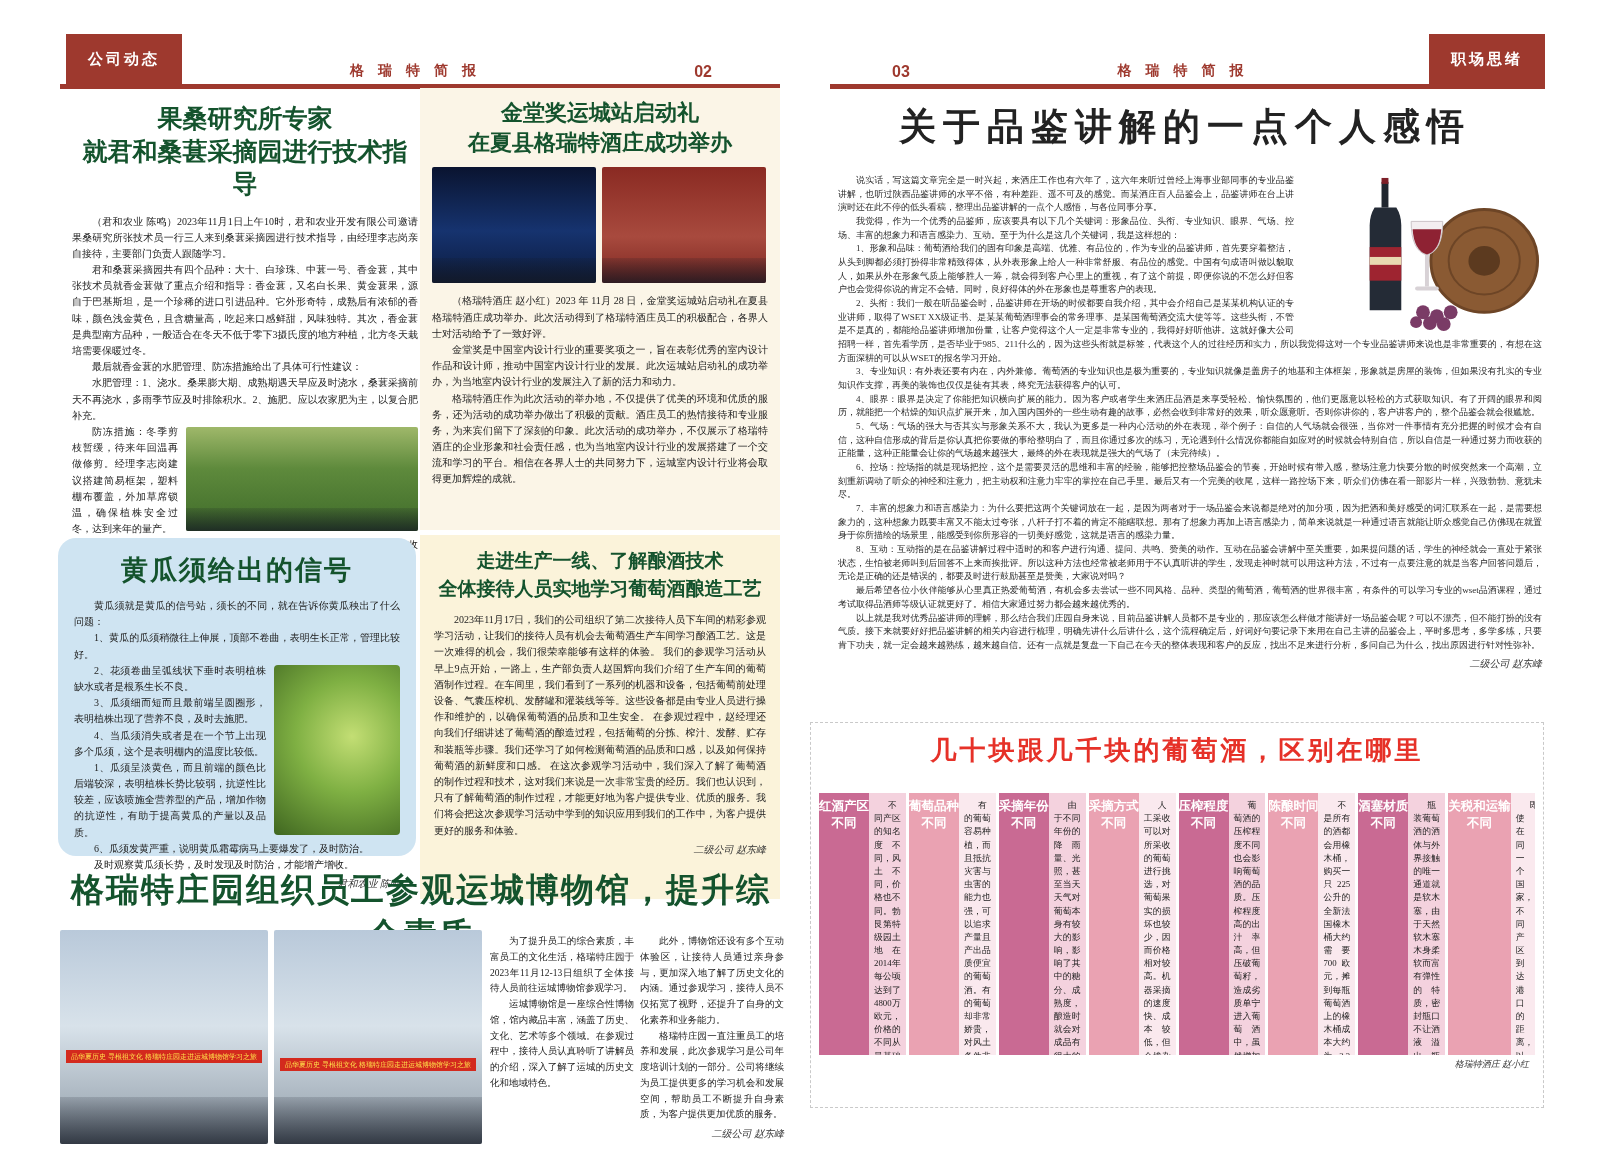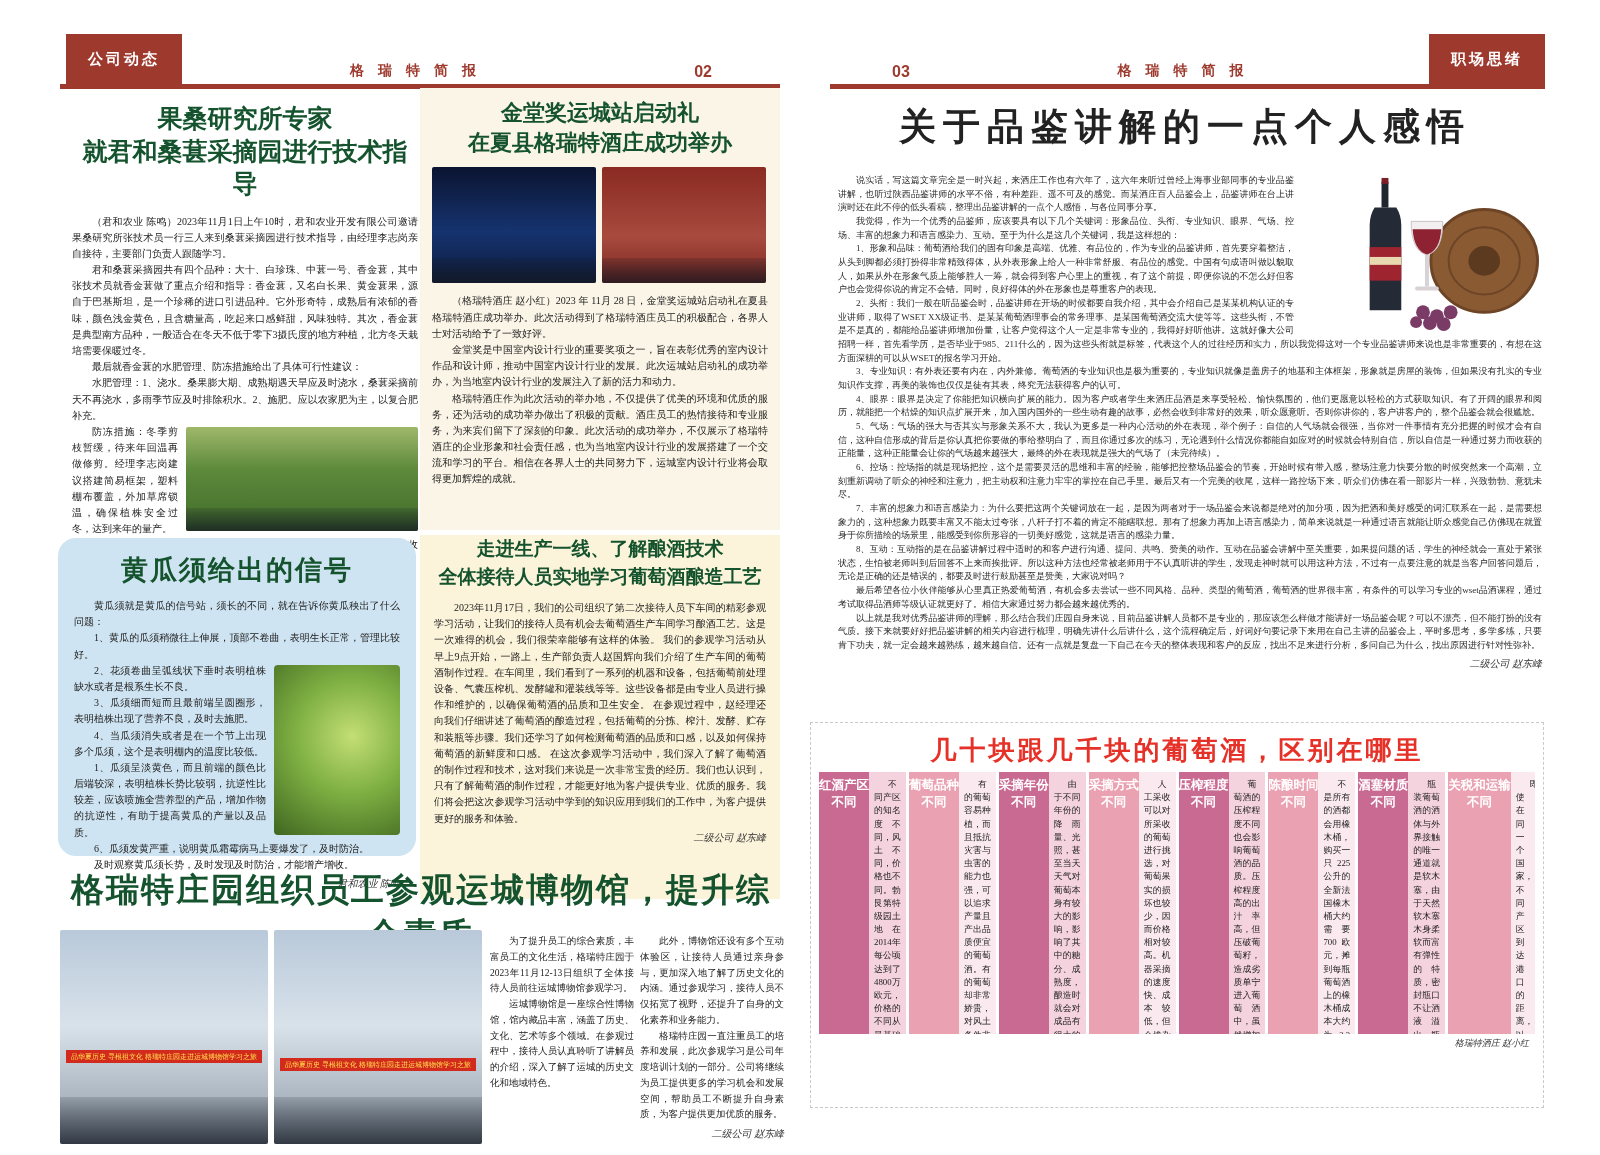--- a/index.html
+++ b/index.html
@@ -51,21 +51,21 @@
   .bluebox .art-title{font-size:27px;letter-spacing:2px;margin-bottom:10px}
   .bluebox .bp{font-size:10px}
   .cuc-photo{float:right;width:126px;height:170px;margin:2px 0 4px 8px;border-radius:4px;
     background:radial-gradient(circle at 62% 42%,#c3de74 0%,#7fb043 45%,#3f6620 100%)}
 
   
   .midtop{position:absolute;left:420px;top:88px;width:360px;height:442px;background:#fbf5e7;padding:10px 12px}
   .midtop .art-title{font-size:22px;line-height:1.35;margin-bottom:10px}
   .midphotos{display:flex;gap:6px;margin-bottom:10px}
   .midphotos .ph{width:164px;height:116px}
-  .midbot{position:absolute;left:420px;top:535px;width:360px;height:364px;background:#fbf3da;padding:0 14px}
+  .midbot{position:absolute;left:420px;top:535px;width:360px;height:364px;background:#fbf3da;padding:12px 14px}
   .midbot .art-title{font-size:19px;line-height:1.45;margin-bottom:10px}
 
   
   .a4-title{position:absolute;left:60px;top:868px;width:722px;font-size:33px;letter-spacing:2px}
   .a4-photos{position:absolute;left:60px;top:930px;width:422px;height:214px;display:flex;gap:6px}
   .a4-photos .ph{flex:1}
   .a4col{position:absolute;top:934px;width:144px}
   .a4col .bp{font-size:9.5px;line-height:1.66}
   .a4col1{left:490px}
   .a4col2{left:640px}
@@ -74,21 +74,21 @@
   .essay-title{position:absolute;left:860px;top:102px;width:650px;font-size:37px;letter-spacing:7px;
     font-family:"Liberation Sans","DejaVu Sans",sans-serif;font-weight:900;text-align:center;color:#222}
   .essay-body{position:absolute;left:838px;top:174px;width:704px}
   .essay-body .bp{font-size:9px;line-height:1.52;color:#2a2a2a}
   .wineart{float:right;width:238px;height:158px;margin:0 0 6px 10px}
 
   
   .price{position:absolute;left:810px;top:722px;width:734px;height:386px;border:1px dashed #c9c9c9;
     background:#fff;padding:10px 8px 4px}
   .price-title{font-size:26px;color:var(--red);letter-spacing:3px;text-align:center;
-    font-family:"Liberation Sans",sans-serif;font-weight:900;margin-bottom:4px}
+    font-family:"Liberation Sans",sans-serif;font-weight:900;margin-bottom:25px}
   .price-intro{font-size:11.5px;line-height:1.6;text-indent:2em;text-align:justify;
     font-family:"Liberation Sans",sans-serif;color:#111;margin:0 4px 8px}
   .cols{display:flex;gap:3px;align-items:stretch;height:262px}
   .col{flex:1;display:flex;flex-direction:row}
   .colhdr{color:#fff;font:bold 12.5px/1.35 "Liberation Sans",sans-serif;text-align:center;
     padding:5px 0 6px;flex:0 0 auto}
   .colbody{flex:1;padding:6px 5px;font-size:8.8px;line-height:1.5;text-align:justify;text-indent:1.6em;overflow:hidden}
   .col:nth-child(odd) .colhdr{background:var(--hdrdark)}
   .col:nth-child(even) .colhdr{background:var(--hdrlight)}
   .col:nth-child(odd) .colbody{background:var(--cellodd)}

